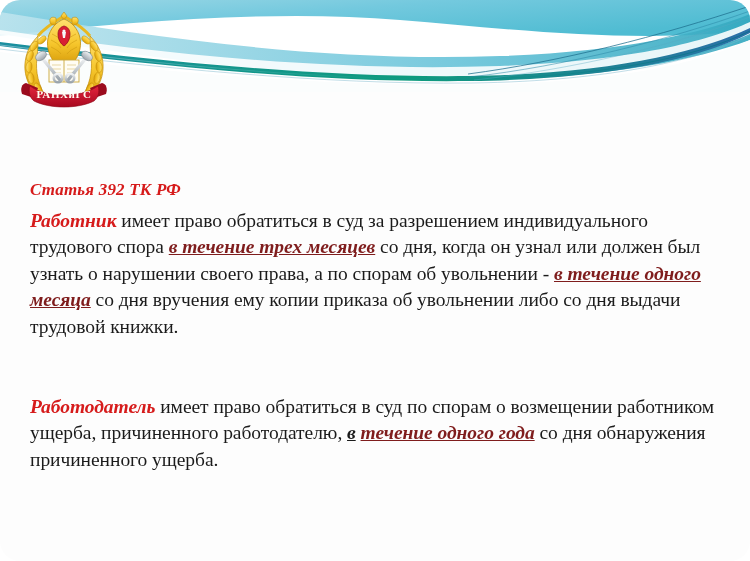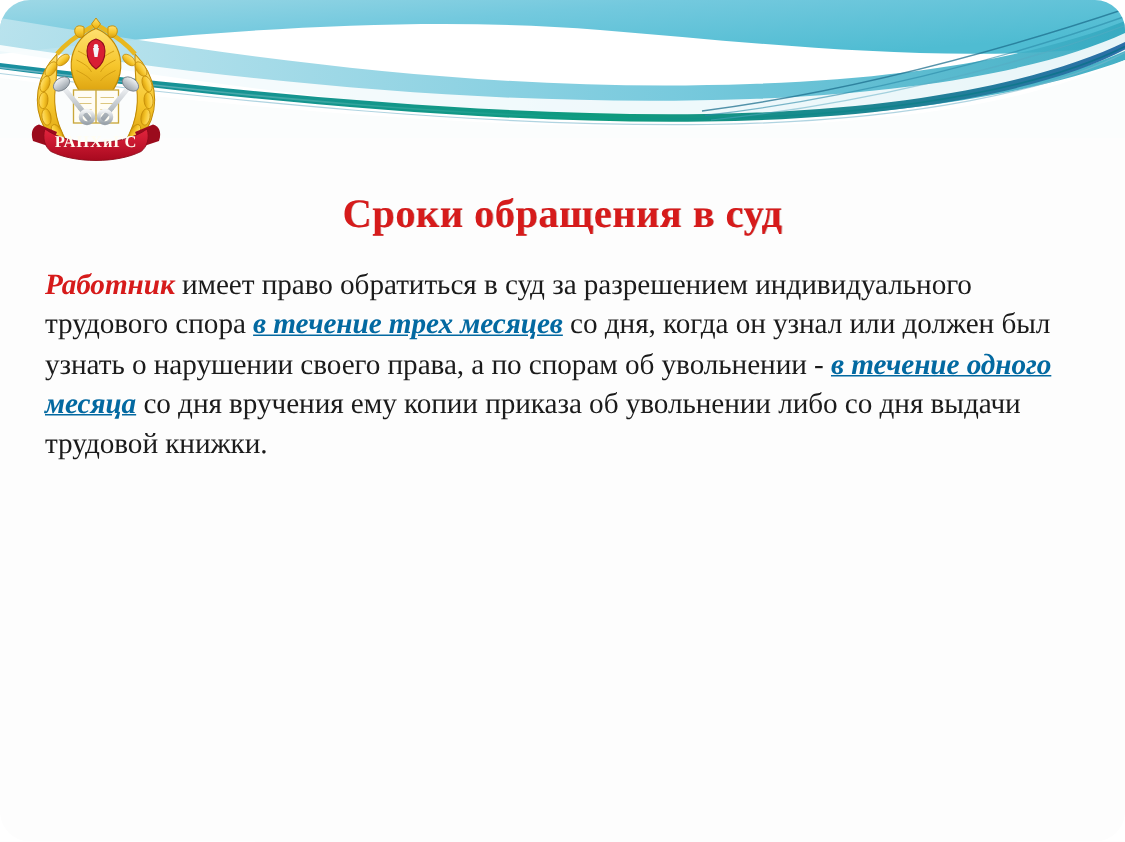--- a/index.html
+++ b/index.html
@@ -103,21 +103,21 @@
     height: 54px;
   }
 
   .em-red {
     color: #d61b1b;
     font-weight: bold;
     font-style: italic;
     text-align: right;
   }
   .em-red-u {
-    color: #0369a1;
+    color: #7f1d1d;
     font-weight: bold;
     font-style: italic;
     text-decoration: underline;
     text-underline-offset: 1px;
   }
   .em-dark-u {
     color: #1b1b1b;
     font-weight: bold;
     font-style: italic;
     text-decoration: underline;
@@ -263,26 +263,29 @@
 
       <g>
         <path d="M14,92 C12,86 14,82 18,81 L30,86 L26,96 Z" fill="#9b0b1d"></path>
         <path d="M98,92 C100,86 98,82 94,81 L82,86 L86,96 Z" fill="#9b0b1d"></path>
         <path d="M22,84 C38,96 74,96 90,84 C92,90 90,96 86,99 C70,107 42,107 26,99 C22,96 20,90 22,84 Z" fill="url(#ribbon)" stroke="#8d0a1a" stroke-width="0.6"></path>
         <text x="56" y="96" font-family="'Liberation Serif', serif" font-size="11" font-weight="bold" fill="#fffdf2" text-anchor="middle" letter-spacing="0.6">РАНХиГС</text>
       </g>
     </svg>
   </div>
 
-  <h1 class="slide-title">Сроки обращения в суд</h1>
 
   <div class="body-block">
 
+    <p class="article-ref">Статья 392 ТК РФ</p>
 
     <p class="para">
       <span class="em-red">Работник</span><span> имеет право обратиться в суд за разрешением индивидуального трудового спора </span><span class="em-red-u">в течение трех месяцев</span><span> со дня, когда он узнал или должен был узнать о нарушении своего права, а по спорам об увольнении - </span><span class="em-red-u">в течение одного месяца</span><span> со дня вручения ему копии приказа об увольнении либо со дня выдачи трудовой книжки.</span>
     </p>
 
     <div class="para-gap"></div>
 
+    <p class="para">
+      <span class="em-red">Работодатель</span><span> имеет право обратиться в суд по спорам о возмещении работником ущерба, причиненного работодателю, </span><span class="em-dark-u">в</span><span> </span><span class="em-red-u">течение одного года</span><span> со дня обнаружения причиненного ущерба.</span>
+    </p>
 
   </div>
 </div>
 
 </body></html>

